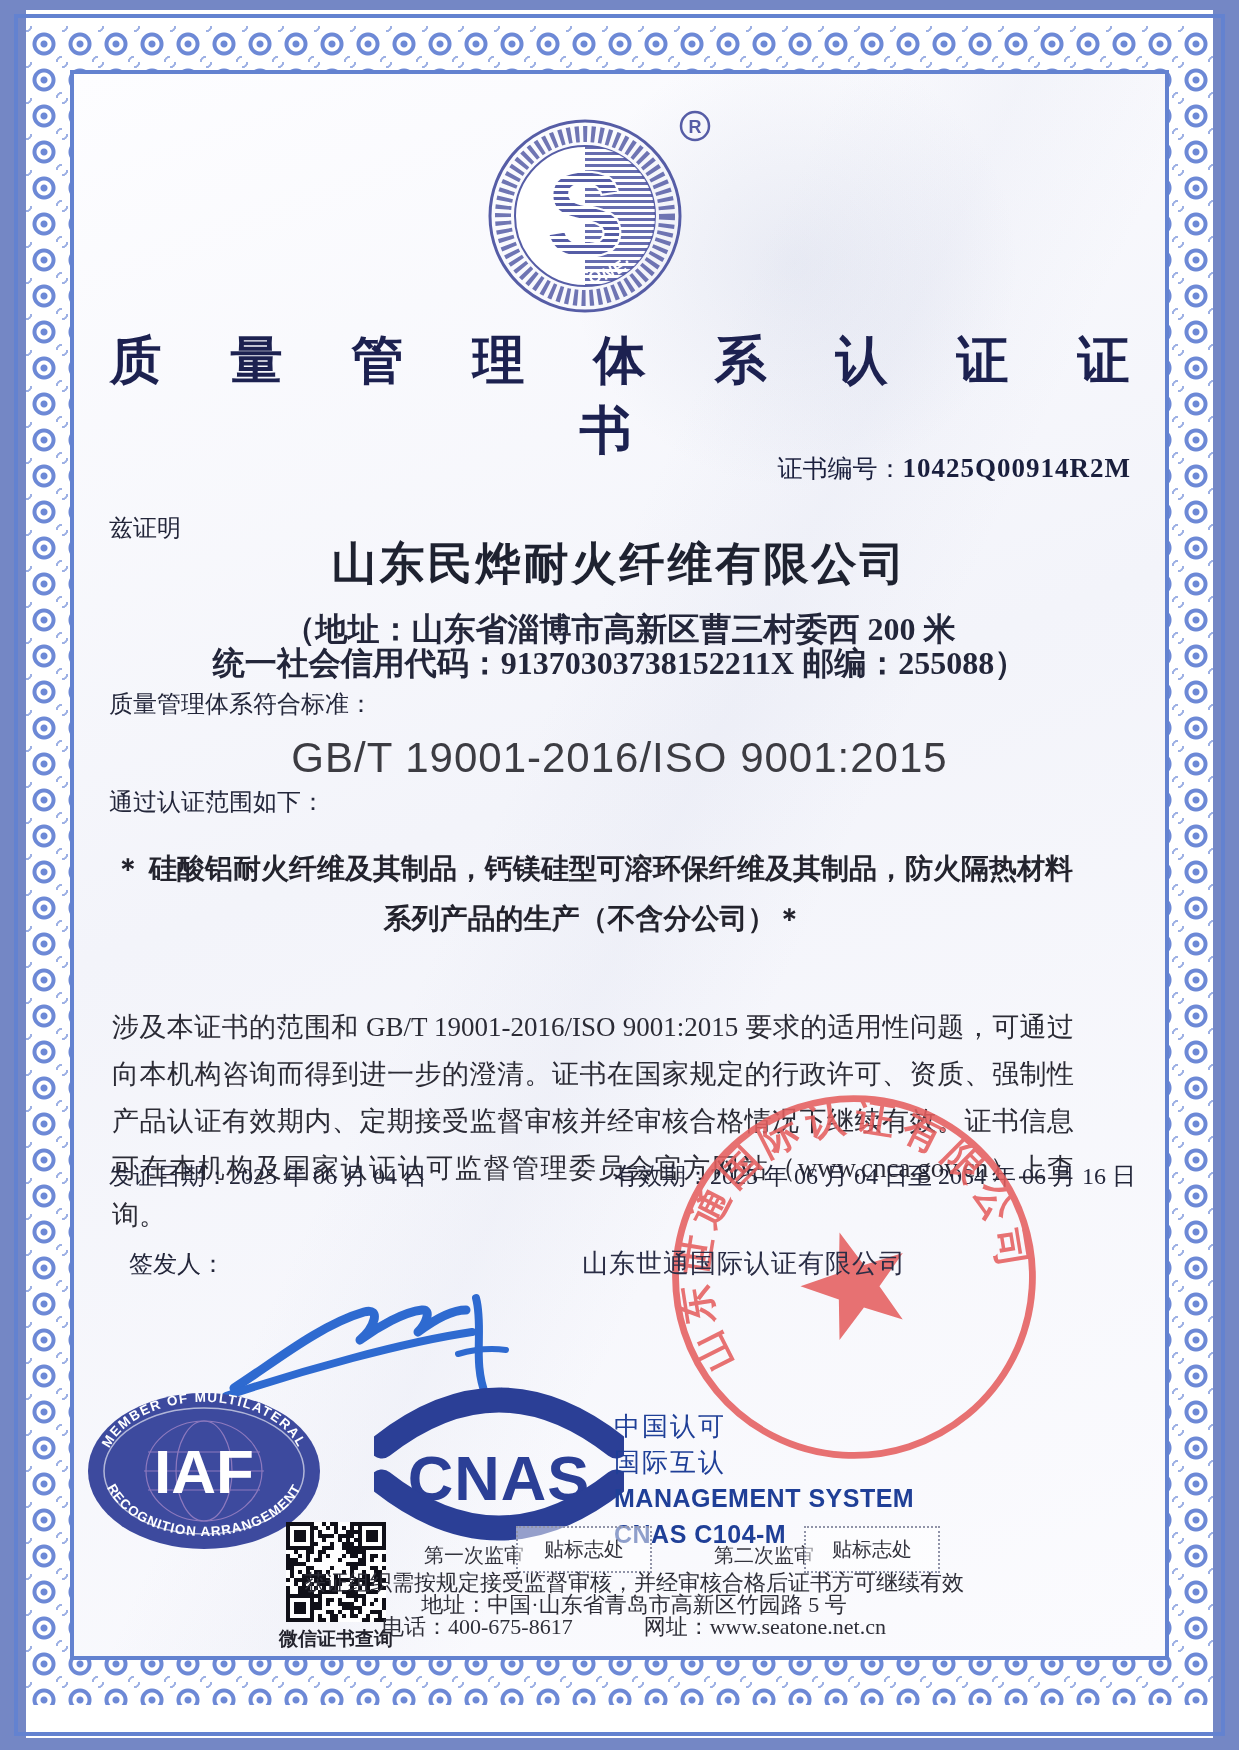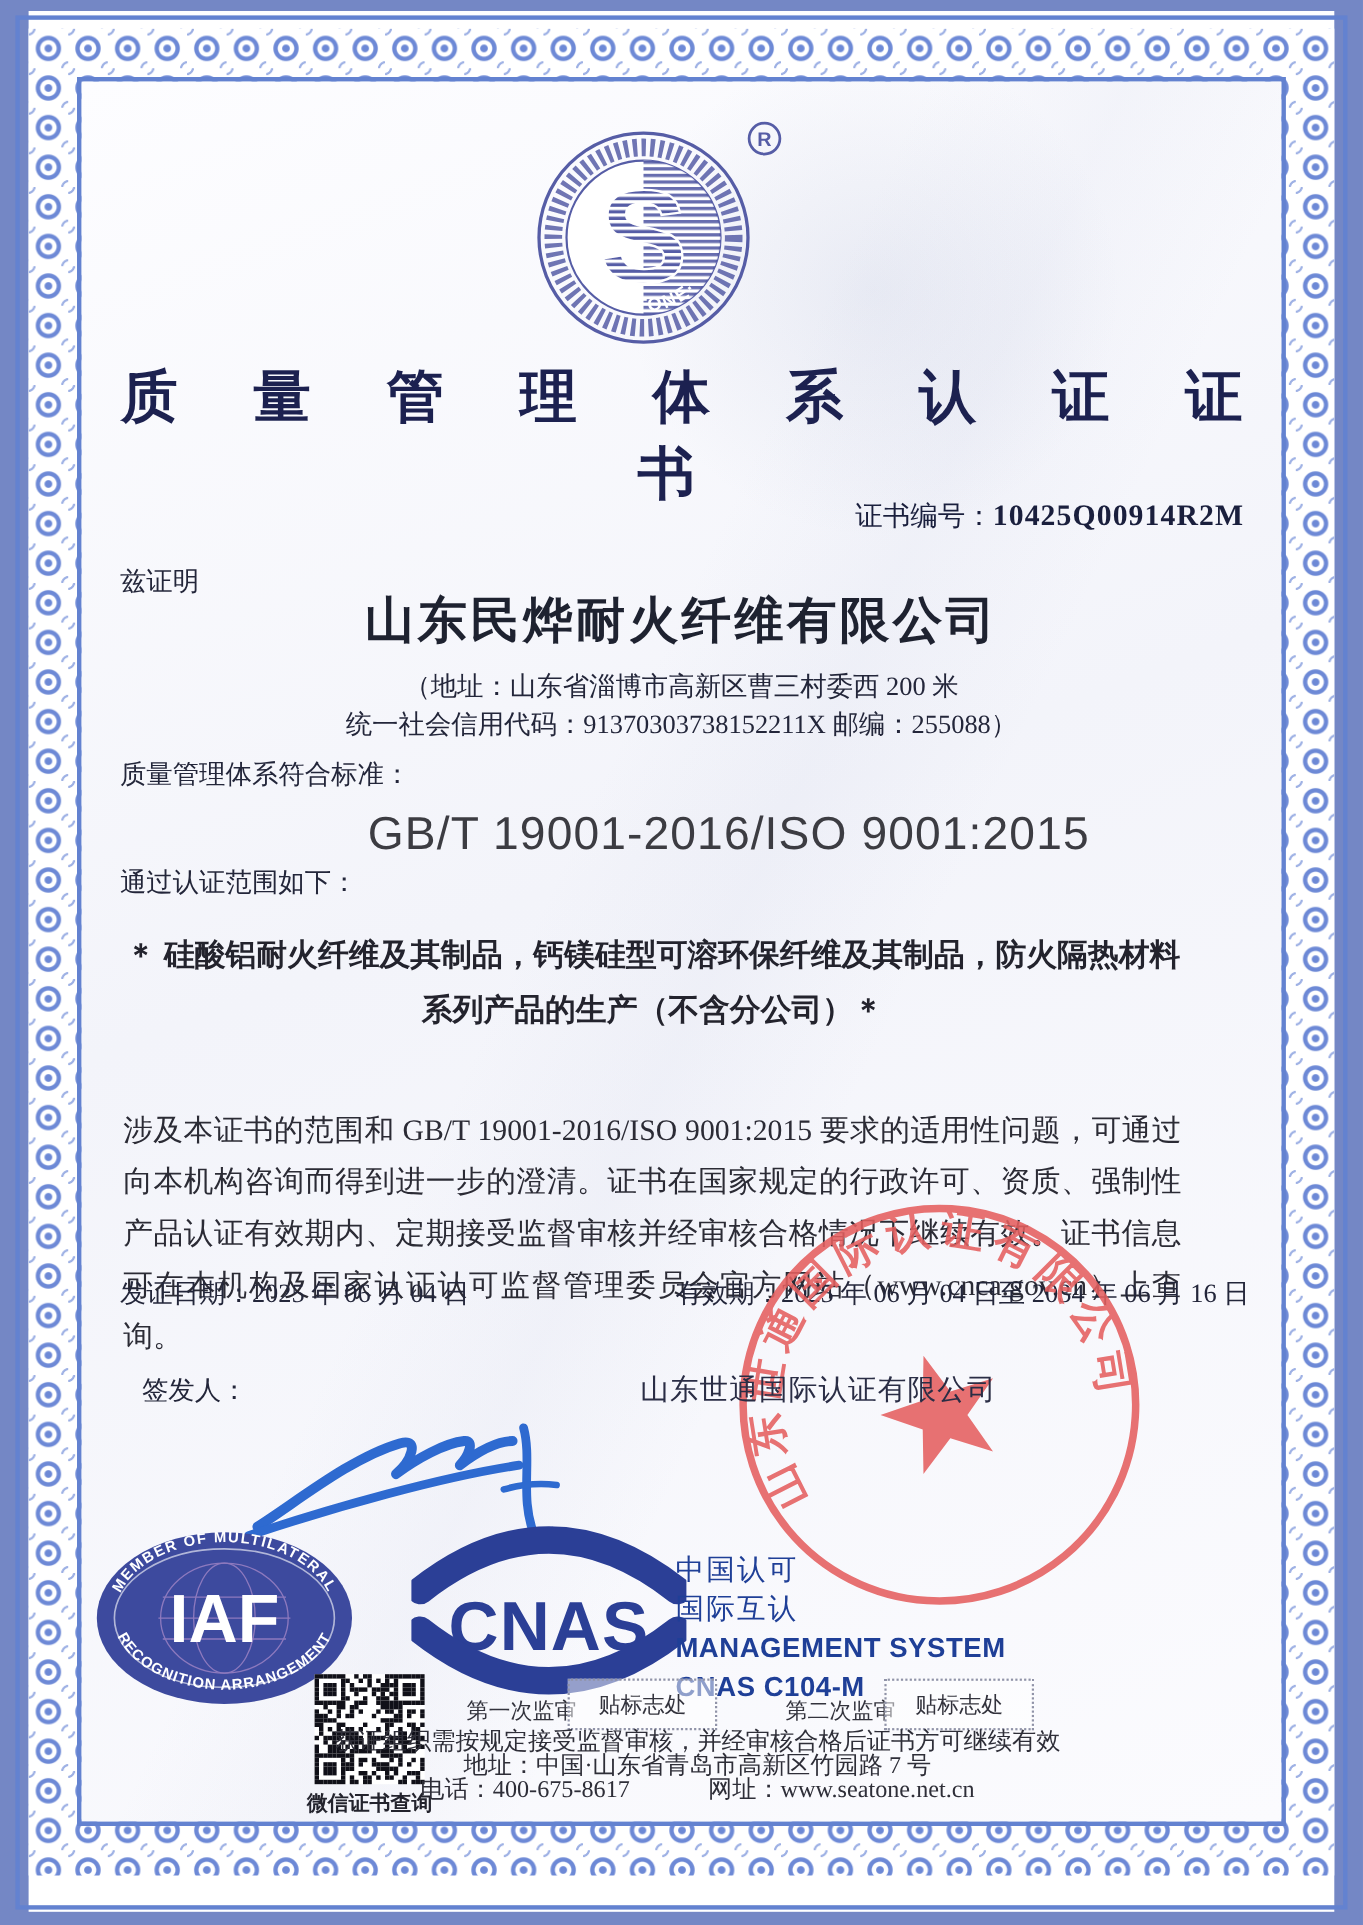--- a/index.html
+++ b/index.html
@@ -19,22 +19,22 @@
       radial-gradient(circle 320px at 66% 12%, rgba(150,162,198,0.16), rgba(150,162,198,0) 70%),
       linear-gradient(115deg, rgba(255,255,255,0) 42%, rgba(185,192,220,0.10) 52%, rgba(255,255,255,0) 62%),
       linear-gradient(160deg,#fdfdff 0%,#f3f4fa 45%,#fbfbfe 100%);}
   .abs{position:absolute;}
   .ctr{text-align:center;width:100%;left:0;}
   .title{font-size:52px;font-weight:bold;color:#1c2150;letter-spacing:28px;text-indent:28px;}
   .certno{font-size:25px;color:#1a1f3d;}
   .certno b{font-size:27px;letter-spacing:1px;}
   .small-label{font-size:24px;color:#23263a;}
   .company{font-size:45px;font-weight:bold;color:#1e2230;letter-spacing:3px;}
-  .addr{font-size:24px;color:#23263a;}
-  .gbt{font-family:"Liberation Sans","DejaVu Sans",sans-serif;font-size:42px;color:#3c3c42;letter-spacing:1px;padding-left:43px;}
+  .addr{font-size:32px;color:#23263a;font-weight:bold;}
+  .gbt{font-family:"Liberation Sans","DejaVu Sans",sans-serif;font-size:42px;color:#3c3c42;letter-spacing:1px;}
   .scope{font-size:28px;font-weight:bold;color:#23232d;line-height:50px;}
   .notes{font-size:27px;color:#2b2b35;line-height:47px;text-align:justify;margin:0;}
   .dateline{font-size:24px;color:#23263a;}
   .issuer{font-size:26px;color:#2a2d45;letter-spacing:1px;}
   .accred{font-family:"Liberation Sans","DejaVu Sans",sans-serif;color:#1f3f97;}
   .accred .cn{font-size:26px;line-height:36px;letter-spacing:2px;}
   .accred .en{font-size:25px;line-height:36px;font-weight:bold;letter-spacing:0.5px;}
   .audit-label{font-size:20px;color:#33333d;}
   .audit-box{font-size:20px;color:#33333d;border:2px dotted #9093a8;padding:8px 26px;background:rgba(255,255,255,0.5);}
   .footer-line{font-size:22px;color:#2e2e38;}
@@ -790,21 +790,21 @@
       </div>
     <div class="qr-cap abs" style="left:182px;top:1552px;width:160px;">微信证书查询</div>
 
     <div class="abs audit-label" style="left:350px;top:1468px;">第一次监审</div>
     <div class="abs audit-box" style="left:442px;top:1452px;">贴标志处</div>
     <div class="abs audit-label" style="left:640px;top:1468px;">第二次监审</div>
     <div class="abs audit-box" style="left:730px;top:1452px;">贴标志处</div>
 
     <div class="abs footer-line" style="left:210px;top:1494px;width:700px;text-align:center;">获证组织需按规定接受监督审核，并经审核合格后证书方可继续有效</div>
     <div class="abs footer-line" style="left:210px;top:1516px;width:700px;text-align:center;">
-      <span>地址：</span><span>中国·山东省青岛市高新区竹园路 7 号</span>
+      <span>地址：</span><span>中国·山东省青岛市高新区竹园路 5 号</span>
     </div>
     <div class="abs footer-line" style="left:210px;top:1538px;width:700px;text-align:center;">
       <span>电话：</span><span>400-675-8617</span>
       <span style="display:inline-block;width:60px;"></span>
       <span>网址：</span><span>www.seatone.net.cn</span>
     </div>
 
   </div>
 </div>
 

